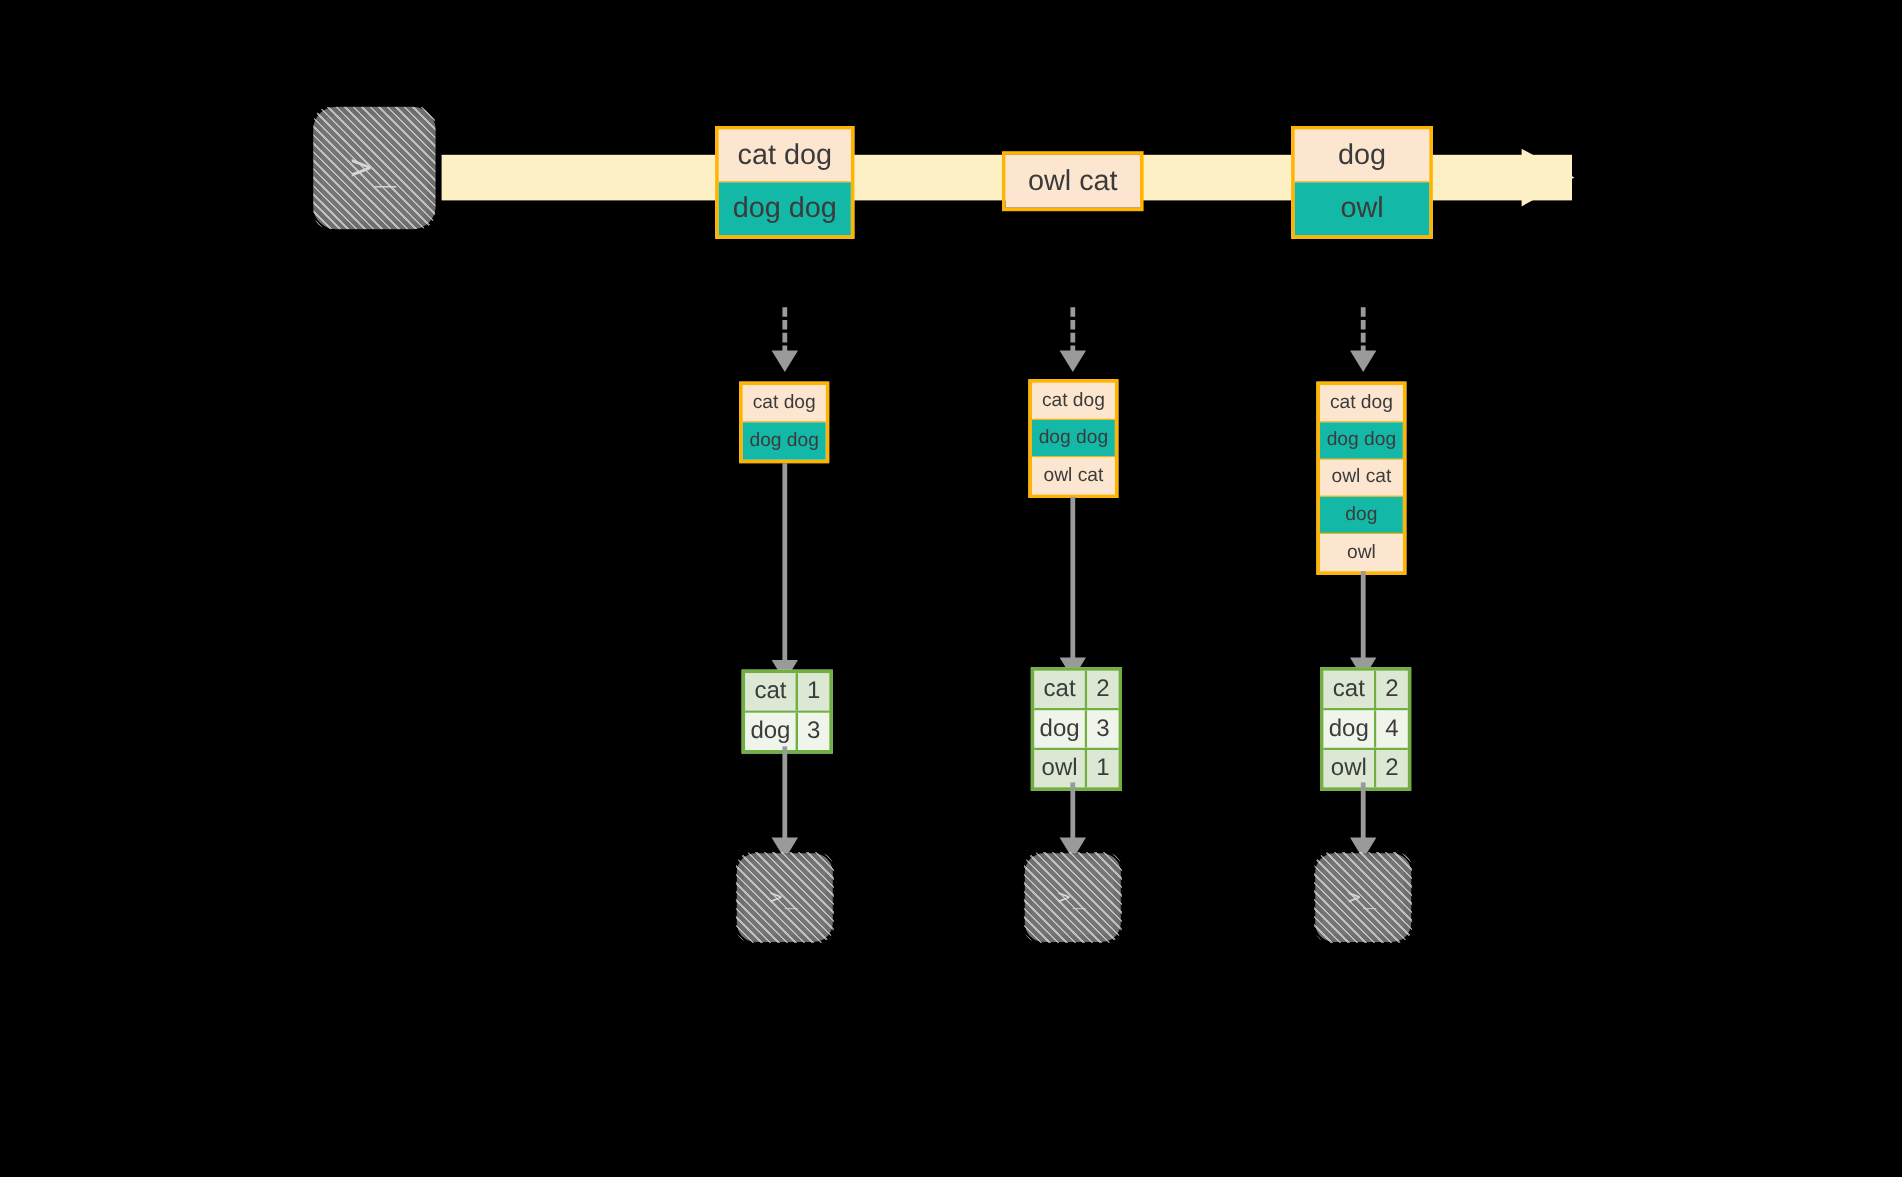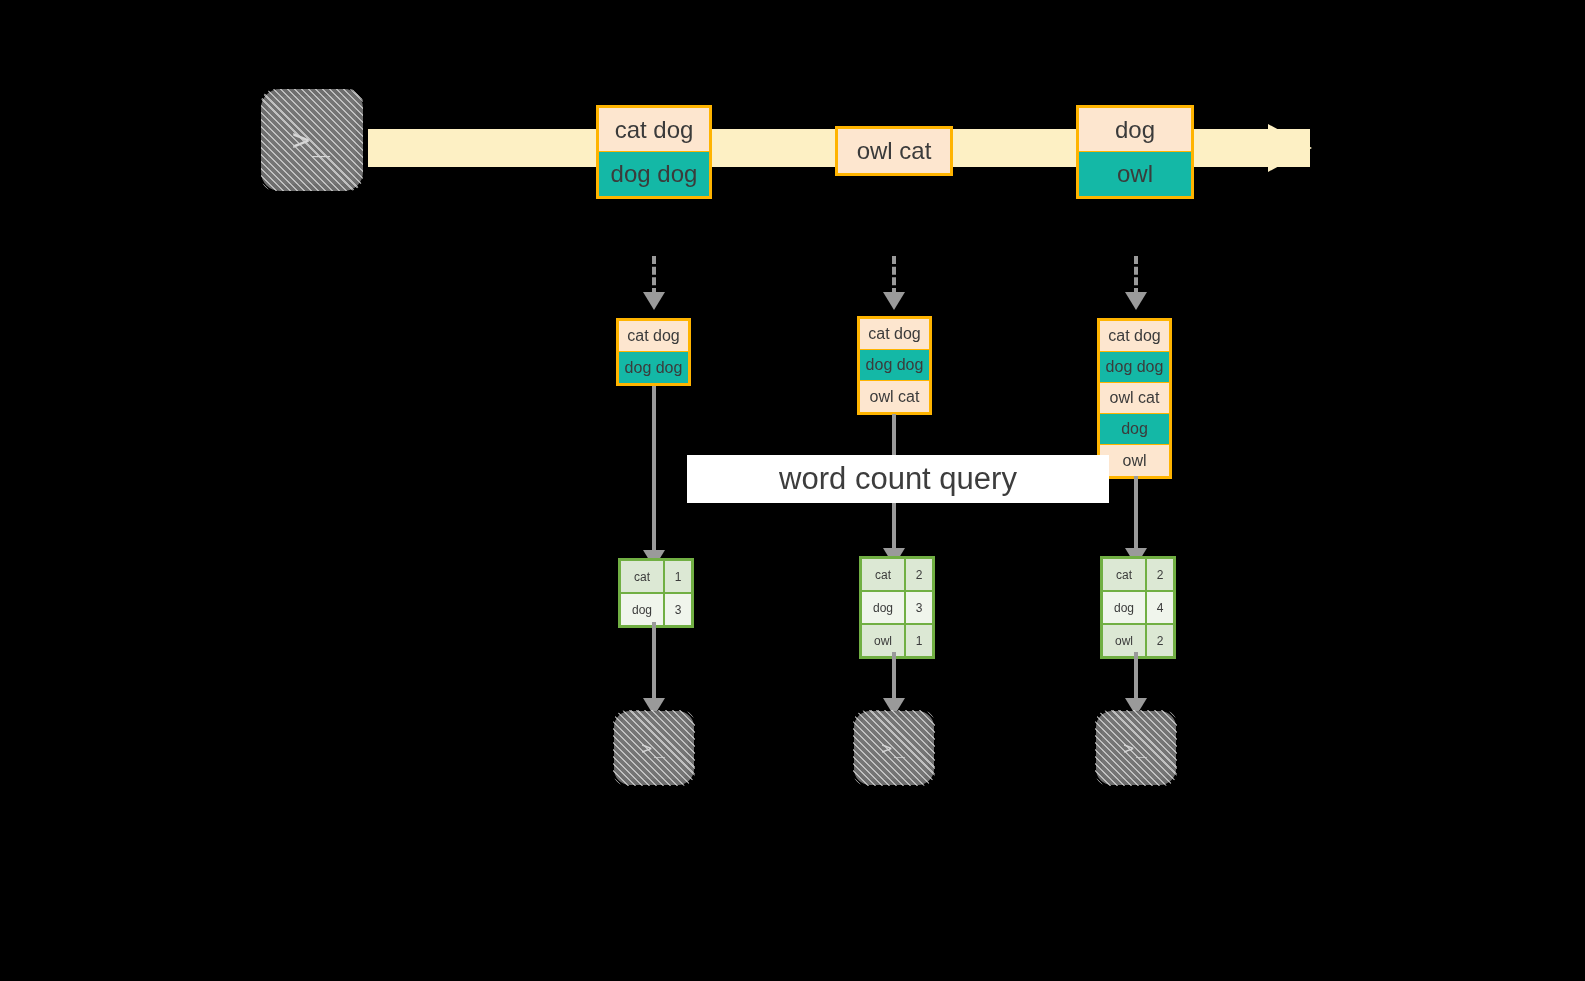--- a/index.html
+++ b/index.html
@@ -112,21 +112,21 @@
     display: flex;
     height: 31px;
     border-bottom: 2px solid #71af43;
   }
   .res-row:last-child { border-bottom: none; }
   .res-key, .res-val {
     box-sizing: border-box;
     display: flex;
     align-items: center;
     justify-content: center;
-    font-size: 12px;
+    font-size: 20px;
     color: #3b3b3b;
     background: #dce8d4;
   }
   .res-row.alt .res-key, .res-row.alt .res-val { background: #f0f5ec; }
   .res-key { width: 44px; border-right: 2px solid #71af43; }
   .res-val { width: 26px; }
 
   
   .conn {
     position: absolute;
@@ -287,17 +287,14 @@
 
   <div class="conn" style="left:1134px; top:652px; height:50px;"></div>
   <div class="conn-head" style="left:1125px; top:698px;"></div>
 
   <div class="terminal small" style="left:1102px; top:717px;">
     <div class="inner"></div>
     <div class="hatch"></div>
     <div class="prompt">&gt;_</div>
   </div>
 
-  <div class="label-band" style="left:687px; top:455px; width:422px; height:48px;">
-    <span>word count query</span>
-  </div>
 
 </div>
 
 </body></html>

